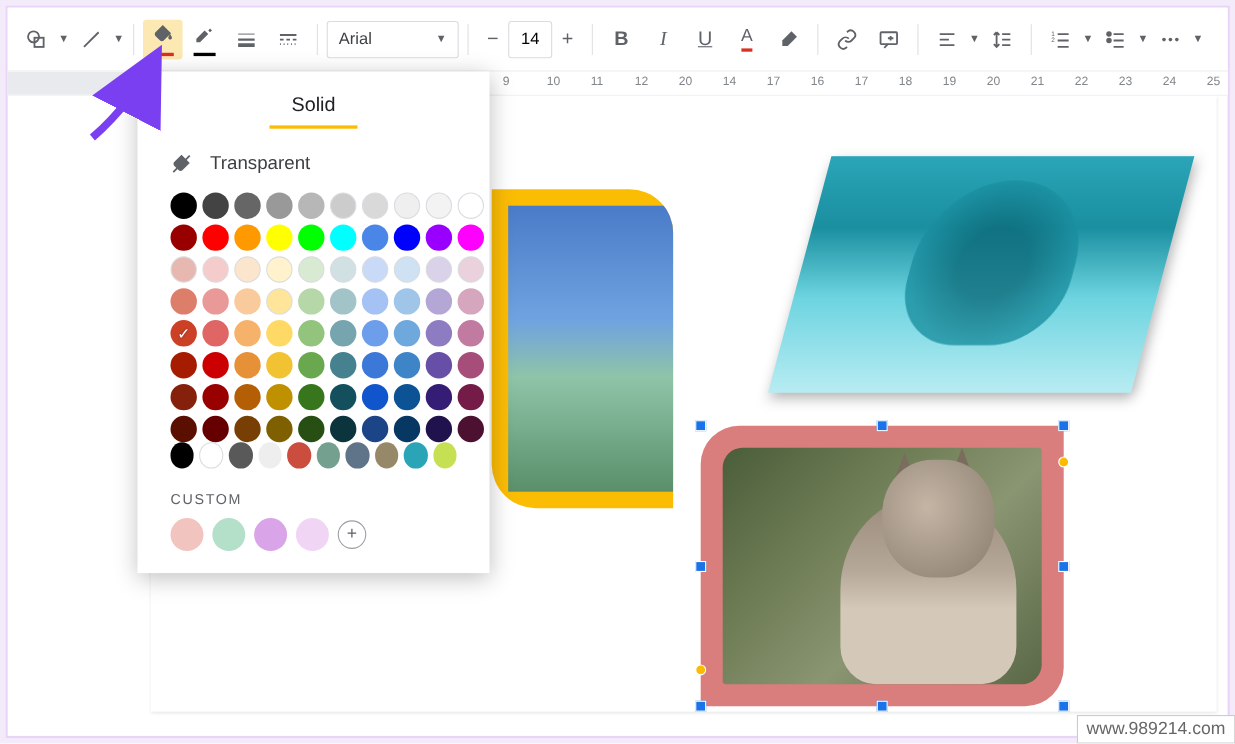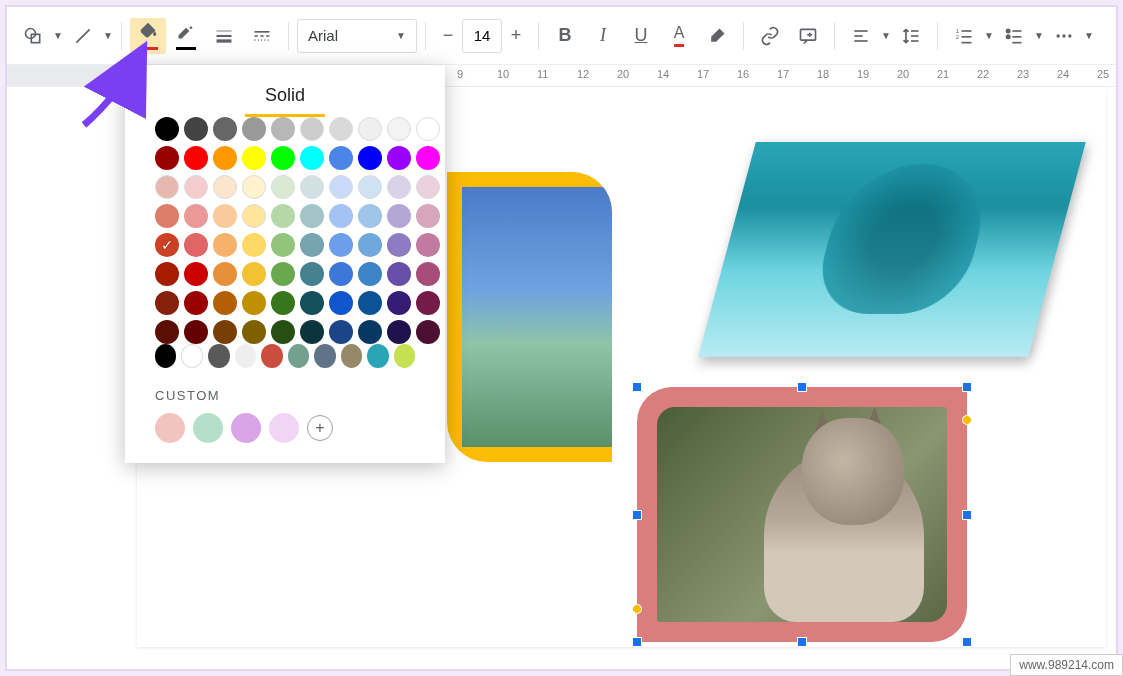--- a/index.html
+++ b/index.html
@@ -56,21 +56,21 @@
 .selection-handle.tm { top: -5px; left: calc(50% - 5px); }
 .selection-handle.tr { top: -5px; right: -5px; }
 .selection-handle.ml { top: calc(50% - 5px); left: -5px; }
 .selection-handle.mr { top: calc(50% - 5px); right: -5px; }
 .selection-handle.bl { bottom: -5px; left: -5px; }
 .selection-handle.bm { bottom: -5px; left: calc(50% - 5px); }
 .selection-handle.br { bottom: -5px; right: -5px; }
 .corner-adjust { position: absolute; width: 10px; height: 10px; background: #fbbc04; border: 1px solid #fff; border-radius: 50%; transform: rotate(45deg); }
 .corner-adjust.c1 { top: 28px; right: -5px; }
 .corner-adjust.c2 { bottom: 28px; left: -5px; }
-.watermark { position: absolute; bottom: 0; right: 0; background: #fff; border: 1px solid #ccc; padding: 3px 8px; font-size: 12px; color: #666; z-index: 300; }
+.watermark { position: absolute; bottom: 0; right: 0; background: #fff; border: 1px solid #ccc; padding: 3px 8px; font-size: 16px; color: #666; z-index: 300; }
 </style>
 </head>
 <body>
 
 <div class="app">
   <div class="toolbar">
     <div class="tool-btn">
         <svg viewBox="0 0 24 24" fill="none" stroke="currentColor" stroke-width="2">
           <circle cx="9" cy="9" r="6"></circle>
           <rect x="10" y="10" width="10" height="10"></rect>
@@ -250,20 +250,27 @@
       <div class="selection-handle bm"></div>
       <div class="selection-handle br"></div>
       <div class="corner-adjust c1"></div>
       <div class="corner-adjust c2"></div>
     </div>
   </div>
 
   <div class="color-panel">
     <div class="tabs">
       <div class="tab active">Solid</div>
+    </div>
+    <div class="transparent-row">
+      <svg width="20" height="20" viewBox="0 0 24 24" fill="#5f6368">
+          <path d="M12 2l-8 8c-1 1-1 3 0 4l5 5c1 1 3 1 4 0l8-8-9-9z"></path>
+          <line x1="3" y1="21" x2="21" y2="3" stroke="#5f6368" stroke-width="2"></line>
+        </svg>
+      <span>Transparent</span>
     </div>
     <div class="color-grid" id="palette">
         <div class="swatch" style="background: rgb(0, 0, 0);"></div>
         <div class="swatch" style="background: rgb(67, 67, 67);"></div>
         <div class="swatch" style="background: rgb(102, 102, 102);"></div>
         <div class="swatch" style="background: rgb(153, 153, 153);"></div>
         <div class="swatch" style="background: rgb(183, 183, 183);"></div>
         <div class="swatch light" style="background: rgb(204, 204, 204);"></div>
         <div class="swatch light" style="background: rgb(217, 217, 217);"></div>
         <div class="swatch light" style="background: rgb(239, 239, 239);"></div>

